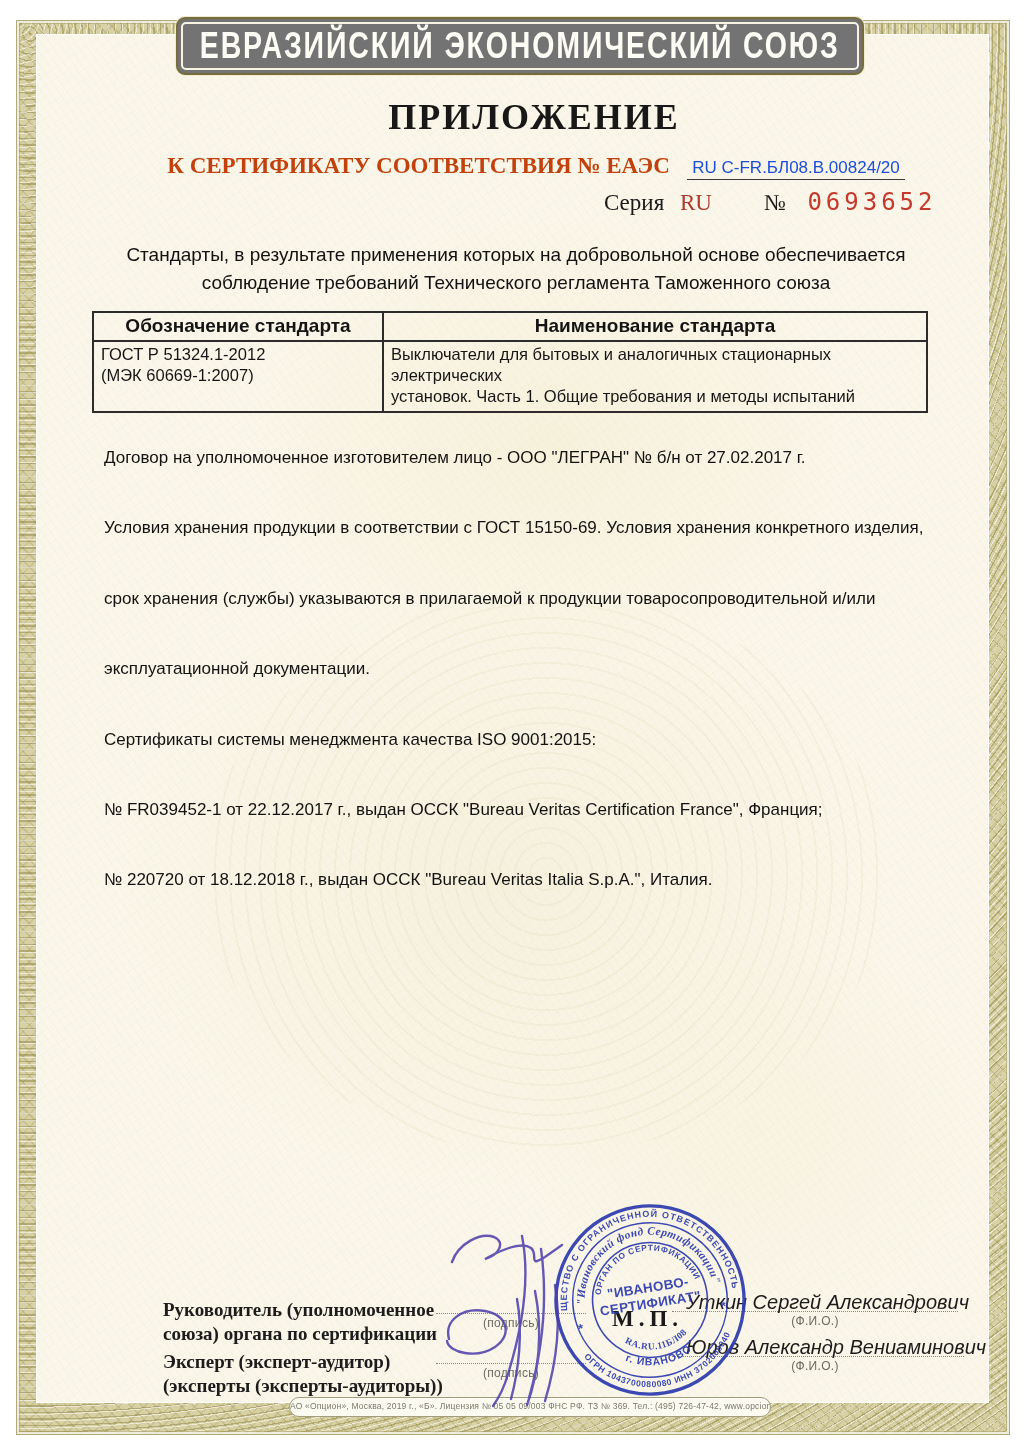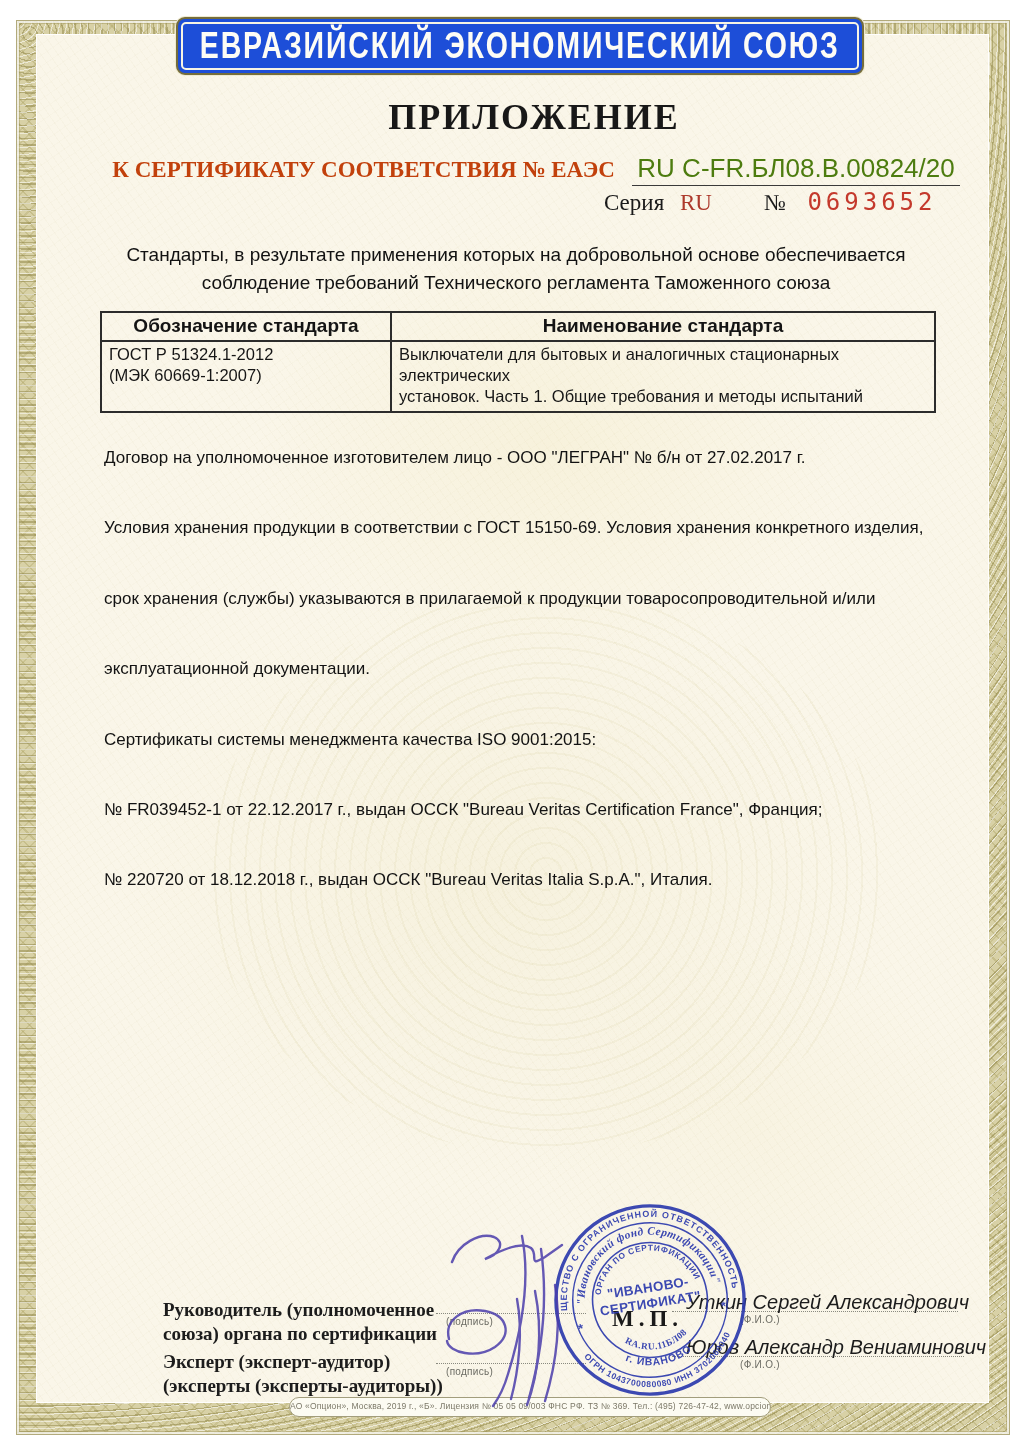--- a/index.html
+++ b/index.html
@@ -32,21 +32,21 @@
     box-shadow: inset 0 0 0 1px rgba(255,255,255,.9);
   }
   .watermark-rings{
     position:absolute;left:170px;top:560px;width:680px;height:560px;border-radius:50%;
     background:repeating-radial-gradient(circle at 50% 50%, rgba(196,186,122,.10) 0 2px, transparent 2px 15px);
     pointer-events:none;
   }
   
   .banner{
     position:absolute;left:176px;top:17px;width:684px;height:54px;z-index:4;
-    background:#1d4ed8;border-radius:9px;border:2px solid #756d3c;
+    background:#737373;border-radius:9px;border:2px solid #756d3c;
     display:flex;align-items:center;justify-content:center;
     box-shadow:0 0 0 1px #efead0;
   }
   .banner::after{
     content:"";position:absolute;inset:3px;border:2px solid #f7f4e4;border-radius:5px;pointer-events:none;
   }
   .banner-text{
     color:#fdfcf5;font-weight:bold;font-size:31px;letter-spacing:2px;white-space:nowrap;
     transform:scale(.92,1.18);font-family:"Liberation Sans",sans-serif;
   }
@@ -55,41 +55,41 @@
     position:absolute;left:0;top:96px;width:1024px;text-align:center;
     font-family:"Liberation Serif",serif;font-weight:bold;font-size:36px;letter-spacing:2px;color:#181818;
     transform:translateX(22px);
   }
   .cert-line{
     position:absolute;left:0;top:153px;width:1024px;text-align:center;white-space:nowrap;
     transform:translateX(24px);
   }
   .cert-label{font-family:"Liberation Serif",serif;font-weight:bold;font-size:23px;color:#c2410c;}
   .cert-number{
-    font-family:"Liberation Sans",sans-serif;font-size:26px;color:#4d7c0f;
+    font-family:"Liberation Sans",sans-serif;font-size:17px;color:#1d4ed8;
     border-bottom:1.5px solid #3a3a3a;padding:0 5px 2px 5px;margin-left:13px;
   }
   .series-line{
     position:absolute;left:604px;top:188px;white-space:nowrap;
     font-family:"Liberation Serif",serif;font-size:23px;color:#1a1a1a;
   }
   .series-code{color:#ad3a2d;margin-left:10px;}
   .no-sign{margin-left:46px;}
   .form-number{
     font-family:"DejaVu Sans Mono",monospace;font-size:24px;letter-spacing:4px;
     color:#c4392c;margin-left:16px;
   }
   
   .intro{
     position:absolute;left:0;top:241px;width:1024px;text-align:center;
     font-size:19px;line-height:28px;color:#121212;transform:translateX(4px);
   }
   
   .standards-table{
-    position:absolute;left:100px;top:311px;width:836px;border-collapse:collapse;
+    position:absolute;left:92px;top:311px;width:836px;border-collapse:collapse;
   }
   .standards-table th,.standards-table td{border:2px solid #2c2c2c;}
   .standards-table th{
     font-size:19px;font-weight:bold;color:#141414;padding:2px 4px 3px;text-align:center;
   }
   .standards-table .col-designation{width:280px;}
   .standards-table td{
     font-size:16.5px;color:#161616;vertical-align:top;padding:2px 7px 4px;line-height:21px;
   }
   
@@ -103,21 +103,21 @@
     font-size:19px;line-height:24px;color:#1c1c1c;
   }
   .role-head{left:163px;top:1298px;}
   .role-expert{left:163px;top:1350px;}
   .dotted-line{position:absolute;border-bottom:1.5px dotted #8a8a80;height:0;}
   .sign-line-1{left:436px;top:1313px;width:150px;}
   .sign-line-2{left:436px;top:1363px;width:150px;}
   .fio-line-1{left:672px;top:1311px;width:286px;}
   .fio-line-2{left:672px;top:1356px;width:292px;}
   .caption{
-    position:absolute;font-size:10px;color:#6b6b63;letter-spacing:.3px;
+    position:absolute;font-size:12px;color:#6b6b63;letter-spacing:.3px;text-align:center;
   }
   .sign-caption-1{left:446px;top:1316px;width:130px;}
   .sign-caption-2{left:446px;top:1366px;width:130px;}
   .fio-caption-1{left:740px;top:1314px;width:150px;}
   .fio-caption-2{left:740px;top:1359px;width:150px;}
   .person-name{
     position:absolute;font-size:20px;color:#1b1b1b;white-space:nowrap;font-style:italic;
   }
   .name-head{left:686px;top:1291px;}
   .name-expert{left:686px;top:1336px;}

